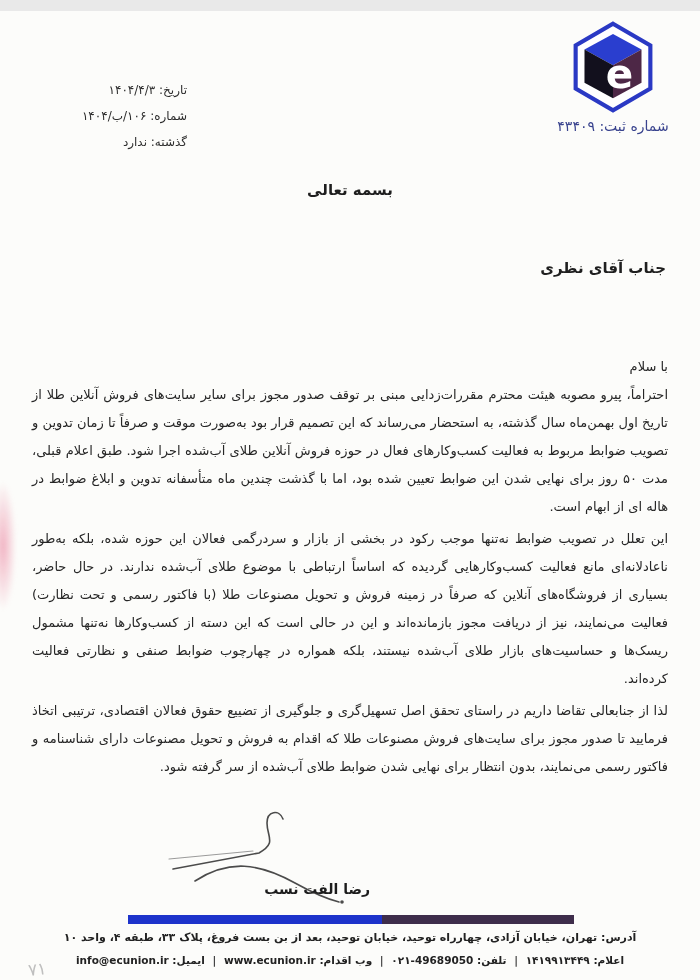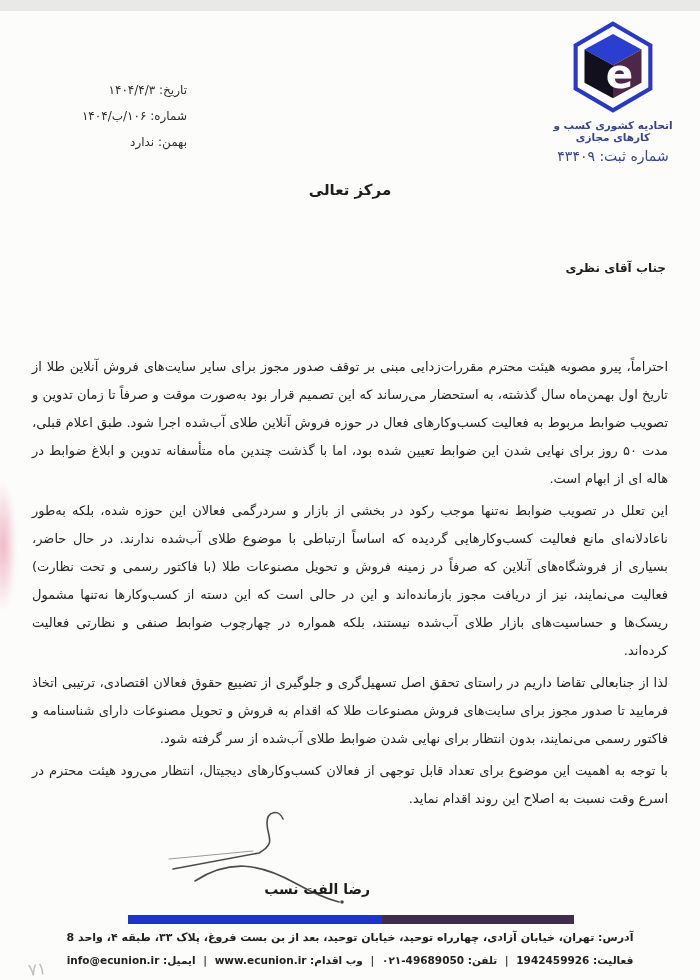--- a/index.html
+++ b/index.html
@@ -19,21 +19,21 @@
   .brand { position:absolute; top:10px; left:538px; width:150px; text-align:center; }
   .brand svg { display:block; margin:0 auto; }
   .org-name { margin-top:6px; font-size:10.5px; font-weight:bold; color:#39438e; direction:rtl; }
   .reg { margin-top:5px; font-size:14px; font-weight:normal; color:#39438e; direction:rtl; }
   
   .besmele { position:absolute; top:170px; left:0; right:0; text-align:center;
              font-size:15px; font-weight:bold; color:#1e1e1e; }
   
   .recipient { position:absolute; top:243px; right:34px; left:34px;
                direction:rtl; text-align:right; font-weight:bold;
-               font-size:12px; line-height:29px; color:#1f1f1f; }
+               font-size:15px; line-height:29px; color:#1f1f1f; }
   
   .body { position:absolute; top:342px; right:32px; left:32px;
           direction:rtl; text-align:justify; font-size:13px;
           line-height:28px; color:#262626; }
   .salutation { margin-bottom:0; }
   .body p { margin:0 0 4px 0; text-align:justify; }
   
   .signature { position:absolute; top:798px; left:150px; width:220px; text-align:center; }
   .signature .sig-name  { font-size:14px; font-weight:bold; color:#1c1c1c; direction:rtl; margin-top:-28px;text-align:right; }
   .signature .sig-title { font-size:14px; font-weight:bold; color:#1c1c1c; direction:rtl; margin-top:9px; text-align:right; padding-right:38px; }
@@ -62,69 +62,68 @@
   <div class="meta">
     <div class="row">
       <span class="lbl">تاریخ:</span>
       <span>۱۴۰۴/۴/۳</span>
     </div>
     <div class="row">
       <span class="lbl">شماره:</span>
       <span>۱۰۶/ب/۱۴۰۴</span>
     </div>
     <div class="row">
-      <span class="lbl">بهمن:</span>
+      <span class="lbl">گذشته:</span>
       <span>ندارد</span>
     </div>
   </div>
 
   <div class="brand">
     <svg width="92" height="92" viewBox="0 0 100 100">
       <polygon points="50,3 90.6,26.5 90.6,73.5 50,97 9.4,73.5 9.4,26.5" fill="#ffffff" stroke="#2a39c4" stroke-width="4.5"></polygon>
       <polygon points="50,14 81,31 50,48 19,31" fill="#2a3ecf"></polygon>
       <polygon points="19,31 50,48 50,84 19,67" fill="#12101d"></polygon>
       <polygon points="81,31 50,48 50,84 81,67" fill="#4d2746"></polygon>
       <text x="57" y="73" text-anchor="middle" font-size="44" font-weight="bold" font-family="DejaVu Sans, sans-serif" fill="#ffffff">e</text>
     </svg>
-    <div class="org-name">اتحادیه کشوری کسب و کارهای مجازی</div>
     <div class="reg">
       <span>شماره ثبت:</span>
       <span>۴۳۴۰۹</span>
     </div>
   </div>
 
-  <div class="besmele">مرکز تعالی</div>
+  <div class="besmele">بسمه تعالی</div>
 
   <div class="recipient">
     <div>جناب آقای نظری</div>
   </div>
 
   <div class="body">
+    <div class="salutation">با سلام</div>
     <p>احتراماً، پیرو مصوبه هیئت محترم مقررات‌زدایی مبنی بر توقف صدور مجوز برای سایر سایت‌های فروش آنلاین طلا از تاریخ اول بهمن‌ماه سال گذشته، به استحضار می‌رساند که این تصمیم قرار بود به‌صورت موقت و صرفاً تا زمان تدوین و تصویب ضوابط مربوط به فعالیت کسب‌وکارهای فعال در حوزه فروش آنلاین طلای آب‌شده اجرا شود. طبق اعلام قبلی، مدت ۵۰ روز برای نهایی شدن این ضوابط تعیین شده بود، اما با گذشت چندین ماه متأسفانه تدوین و ابلاغ ضوابط در هاله ای از ابهام است.</p>
     <p>این تعلل در تصویب ضوابط نه‌تنها موجب رکود در بخشی از بازار و سردرگمی فعالان این حوزه شده، بلکه به‌طور ناعادلانه‌ای مانع فعالیت کسب‌وکارهایی گردیده که اساساً ارتباطی با موضوع طلای آب‌شده ندارند. در حال حاضر، بسیاری از فروشگاه‌های آنلاین که صرفاً در زمینه فروش و تحویل مصنوعات طلا (با فاکتور رسمی و تحت نظارت) فعالیت می‌نمایند، نیز از دریافت مجوز بازمانده‌اند و این در حالی است که این دسته از کسب‌وکارها نه‌تنها مشمول ریسک‌ها و حساسیت‌های بازار طلای آب‌شده نیستند، بلکه همواره در چهارچوب ضوابط صنفی و نظارتی فعالیت کرده‌اند.</p>
     <p>لذا از جنابعالی تقاضا داریم در راستای تحقق اصل تسهیل‌گری و جلوگیری از تضییع حقوق فعالان اقتصادی، ترتیبی اتخاذ فرمایید تا صدور مجوز برای سایت‌های فروش مصنوعات طلا که اقدام به فروش و تحویل مصنوعات دارای شناسنامه و فاکتور رسمی می‌نمایند، بدون انتظار برای نهایی شدن ضوابط طلای آب‌شده از سر گرفته شود.</p>
-    <p>با توجه به اهمیت این موضوع برای تعداد قابل توجهی از فعالان کسب‌وکارهای دیجیتال، انتظار می‌رود هیئت محترم در اسرع وقت نسبت به اصلاح این روند اقدام نماید.</p>
   </div>
 
   <div class="signature">
     <svg class="scribble" width="210" height="96" viewBox="0 0 210 96">
       <path d="M128 10 C124 0 112 2 112 14 C112 28 122 34 104 44 L18 60" fill="none" stroke="#2d2d2d" stroke-width="1.6" stroke-linecap="round"></path>
       <path d="M14 50 L98 42" fill="none" stroke="#8a8a8a" stroke-width="1.1" stroke-linecap="round"></path>
       <path d="M40 72 C74 50 104 54 140 74 C158 84 172 90 184 93" fill="none" stroke="#2d2d2d" stroke-width="1.6" stroke-linecap="round"></path>
       <circle cx="187" cy="93" r="1.8" fill="#2d2d2d"></circle>
     </svg>
     <div class="sig-name">رضا الفت نسب</div>
   </div>
 
   <div class="footer-bar"></div>
   <div class="footer-text">
-    <div class="addr">آدرس: تهران، خیابان آزادی، چهارراه توحید، خیابان توحید، بعد از بن بست فروغ، پلاک ۳۳، طبقه ۴، واحد 8</div>
+    <div class="addr">آدرس: تهران، خیابان آزادی، چهارراه توحید، خیابان توحید، بعد از بن بست فروغ، پلاک ۳۳، طبقه ۴، واحد ۱۰</div>
     <div class="contacts">
-      <span>فعالیت:</span>
-      <span>1942459926</span>
+      <span>اعلام:</span>
+      <span>۱۴۱۹۹۱۳۴۴۹</span>
       <span class="sep">|</span>
       <span>تلفن:</span>
       <span class="ltr">۰۲۱-49689050</span>
       <span class="sep">|</span>
       <span>وب اقدام:</span>
       <span class="ltr">www.ecunion.ir</span>
       <span class="sep">|</span>
       <span>ایمیل:</span>
       <span class="ltr">info@ecunion.ir</span>
     </div>

